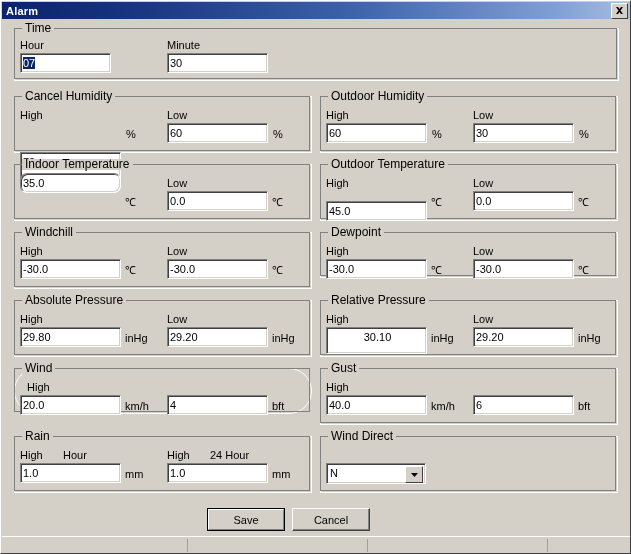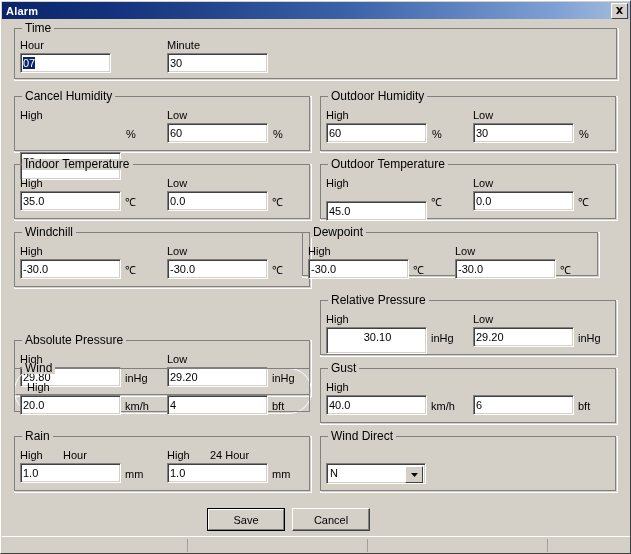--- a/index.html
+++ b/index.html
@@ -286,21 +286,21 @@
       <div class="fld-label" style="left:152px; top:12px;">Low</div>
       <div class="textbox" style="left:152px; top:26px; width:101px; height:20px;">30</div>
       <div class="unit" style="left:258px; top:31px;">%</div>
     </div>
 
     <div class="group" style="left:12px; top:145px; width:298px; height:57px;">
       <div class="group-inner"></div>
       <div class="group-title">Indoor Temperature</div>
 
       <div class="fld-label" style="left:5px; top:12px;">High</div>
-      <div class="textbox" style="left:5px; top:26px; width:101px; height:20px;">35.0</div>
+      <div class="textbox" style="left:5px; top:8px; width:101px; height:20px;border-radius:7px;">35.0</div>
       <div class="unit" style="left:110px; top:31px;">℃</div>
 
       <div class="fld-label" style="left:152px; top:12px;">Low</div>
       <div class="textbox" style="left:152px; top:26px; width:101px; height:20px;">0.0</div>
       <div class="unit" style="left:257px; top:31px;">℃</div>
     </div>
 
     <div class="group" style="left:318px; top:145px; width:298px; height:57px;">
       <div class="group-inner"></div>
       <div class="group-title">Outdoor Temperature</div>
@@ -320,34 +320,34 @@
 
       <div class="fld-label" style="left:5px; top:12px;">High</div>
       <div class="textbox" style="left:5px; top:26px; width:101px; height:20px;">-30.0</div>
       <div class="unit" style="left:110px; top:31px;">℃</div>
 
       <div class="fld-label" style="left:152px; top:12px;">Low</div>
       <div class="textbox" style="left:152px; top:26px; width:101px; height:20px;">-30.0</div>
       <div class="unit" style="left:257px; top:31px;">℃</div>
     </div>
 
-    <div class="group" style="left:300px; top:213px; width:298px; height:46px;">
+    <div class="group" style="left:318px; top:213px; width:298px; height:46px;">
       <div class="group-inner"></div>
       <div class="group-title">Dewpoint</div>
 
       <div class="fld-label" style="left:5px; top:12px;">High</div>
       <div class="textbox" style="left:5px; top:26px; width:101px; height:20px;">-30.0</div>
       <div class="unit" style="left:110px; top:31px;">℃</div>
 
       <div class="fld-label" style="left:152px; top:12px;">Low</div>
       <div class="textbox" style="left:152px; top:26px; width:101px; height:20px;">-30.0</div>
       <div class="unit" style="left:257px; top:31px;">℃</div>
     </div>
 
-    <div class="group" style="left:12px; top:281px; width:298px; height:57px;margin-top:40px;">
+    <div class="group" style="left:12px; top:281px; width:298px; height:57px;">
       <div class="group-inner"></div>
       <div class="group-title">Absolute Pressure</div>
 
       <div class="fld-label" style="left:5px; top:12px;">High</div>
       <div class="textbox" style="left:5px; top:26px; width:101px; height:20px;">29.80</div>
       <div class="unit" style="left:110px; top:31px;">inHg</div>
 
       <div class="fld-label" style="left:152px; top:12px;">Low</div>
       <div class="textbox" style="left:152px; top:26px; width:101px; height:20px;">29.20</div>
       <div class="unit" style="left:257px; top:31px;">inHg</div>

